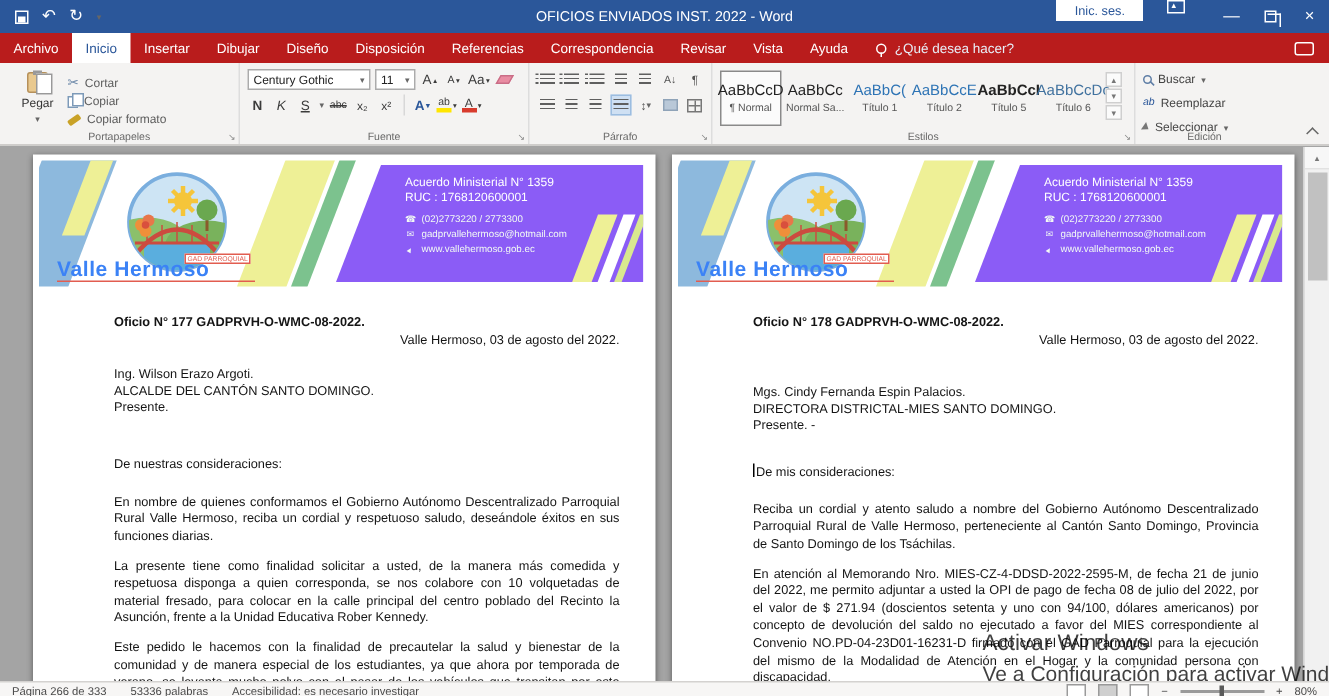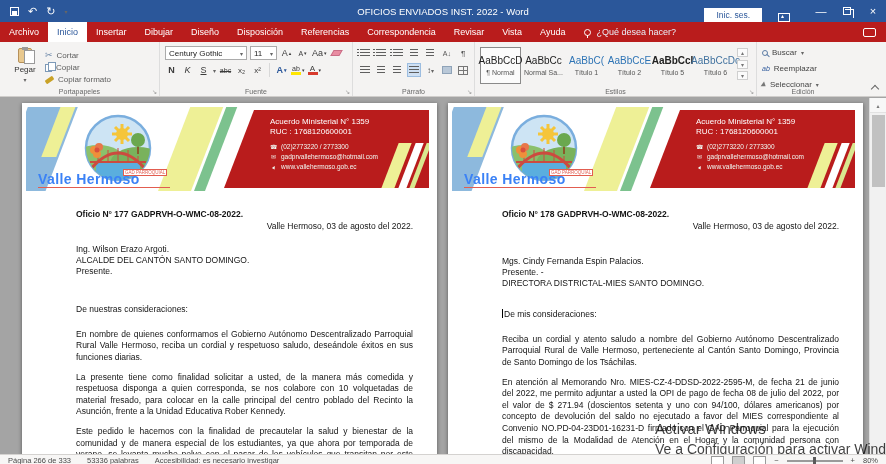--- a/index.html
+++ b/index.html
@@ -7,21 +7,21 @@
   body { font-family:"Liberation Sans", sans-serif; }
   .app { position:relative; width:886px; height:464px; background:#a4a4a4; overflow:hidden; }
 
   
   .titlebar { position:absolute; top:0; left:0; right:0; height:22px; background:#2b579a; color:#fff; display:flex; align-items:center; }
   .qat { display:flex; align-items:center; gap:9px; margin-left:10px; font-size:10px; }
   .i-save { position:relative; width:9px; height:9px; border:1px solid #fff; }
   .i-save::after { content:''; position:absolute; left:1px; bottom:0; width:5px; height:4px; background:#fff; }
   .qat .glyph { font-size:11px; line-height:10px; }
   .tb-title { position:absolute; left:50%; transform:translateX(-50%); font-size:9.5px; white-space:nowrap; }
-  .tb-right { margin-left:auto; display:flex; align-items:flex-end; height:100%; }
+  .tb-right { margin-left:auto; display:flex; align-items:flex-start; height:100%; }
   .signin { background:#fff; color:#2b579a; font-size:8.5px; padding:2px 12px; margin-right:16px; border:none; cursor:default; }
   .i-ribbonopts { position:relative; width:12px; height:9px; border:1px solid #fff; margin-right:18px; }
   .i-ribbonopts::after { content:'▴'; position:absolute; left:2px; top:-2px; font-size:6px; color:#fff; }
   .winbtn { width:26px; height:22px; display:flex; align-items:center; justify-content:center; font-size:11px; color:#fff; }
   .i-restore { position:relative; width:8px; height:8px; border:1px solid #fff; }
   .i-restore::before { content:''; position:absolute; left:1px; top:1px; width:8px; height:8px; border-top:1px solid #fff; border-right:1px solid #fff; }
 
   
   .tabsrow { position:absolute; top:22px; left:0; right:0; height:20px; background:#b91c1c; display:flex; align-items:stretch; color:#fff; font-size:9px; }
   .rtab { display:flex; align-items:center; padding:0 9px; white-space:nowrap; }
@@ -110,21 +110,21 @@
   .page.left { left:22px; }
   .page.right { left:448px; }
 
   
   .lh { position:relative; margin:4px 4px 0 4px; height:84px; overflow:hidden; background:#fff; }
   .lh-blue { position:absolute; left:-14px; top:-5px; width:50px; height:110%; background:#8db9dd; transform:skewX(-21deg); }
   .lh-ysmall { position:absolute; left:26px; top:-6px; width:15px; height:56px; background:#eef096; transform:skewX(-21deg); }
   .lh-logo { position:absolute; left:56px; top:5px; }
   .lh-ybig { position:absolute; left:148px; top:-6px; width:33px; height:115%; background:#eef096; transform:skewX(-21deg); }
   .lh-gstripe { position:absolute; left:184px; top:-6px; width:11px; height:115%; background:#7cc28e; transform:skewX(-21deg); }
-  .lh-green { position:absolute; left:198px; right:4px; top:3px; bottom:3px; background:#b91c1c; clip-path:polygon(30px 0, 100% 0, 100% 100%, 0 100%); padding:7px 8px 0 46px; color:#fff; }
+  .lh-green { position:absolute; left:198px; right:4px; top:3px; bottom:3px; background:#8b5cf6; clip-path:polygon(30px 0, 100% 0, 100% 100%, 0 100%); padding:7px 8px 0 46px; color:#fff; }
   .lh-green .t1 { font-size:8px; line-height:10px; }
   .lh-contact { margin-top:5px; font-size:6.5px; line-height:10px; color:#f2faf4; }
   .lh-contact .cl { display:flex; align-items:center; gap:4px; }
   .lh-contact .ic { font-size:6px; width:7px; text-align:center; }
   .ic-rot { display:inline-block; transform:rotate(-60deg); font-size:5px; }
   .deco { position:absolute; bottom:0; height:58%; transform:skewX(-21deg); }
   .deco.y1 { right:26px; width:13px; background:#eef096; }
   .deco.w1 { right:14px; width:8px; background:#ffffff; }
   .deco.y2 { right:6px; width:5px; background:#d9e88f; }
   .brand { position:absolute; left:12px; bottom:3px; font-size:14px; font-weight:bold; color:#3b82f6; letter-spacing:0.4px; border-bottom:1.5px solid #e25d50; padding-right:30px; line-height:15px; }
@@ -534,22 +534,22 @@
           <span class="deco y1"></span>
           <span class="deco w1"></span>
           <span class="deco y2"></span>
         </div>
       </div>
       <div class="docbody">
         <div class="subject">Oficio N° 178 GADPRVH-O-WMC-08-2022.</div>
         <div class="dateline">Valle Hermoso, 03 de agosto del 2022.</div>
         <div class="addr" style="margin-top:24px">
           <div>Mgs. Cindy Fernanda Espin Palacios.</div>
+          <div>DIRECTORA DISTRICTAL-MIES SANTO DOMINGO.</div>
           <div>Presente. -</div>
-          <div>DIRECTORA DISTRICTAL-MIES SANTO DOMINGO.</div>
         </div>
         <div class="salut r"><span class="caret-bar"></span><span>De mis consideraciones:</span></div>
         <p>Reciba un cordial y atento saludo a nombre del Gobierno Autónomo Descentralizado Parroquial Rural de Valle Hermoso, perteneciente al Cantón Santo Domingo, Provincia de Santo Domingo de los Tsáchilas.</p>
         <p>En atención al Memorando Nro. MIES-CZ-4-DDSD-2022-2595-M, de fecha 21 de junio del 2022, me permito adjuntar a usted la OPI de pago de fecha 08 de julio del 2022, por el valor de $ 271.94 (doscientos setenta y uno con 94/100, dólares americanos) por concepto de devolución del saldo no ejecutado a favor del MIES correspondiente al Convenio NO.PD-04-23D01-16231-D firmado con el GAD Parroquial para la ejecución del mismo de la Modalidad de Atención en el Hogar y la comunidad persona con discapacidad.</p>
 
       </div>
     </div>
 
     <div class="wm">
       <div class="w1">Activar Windows</div>

